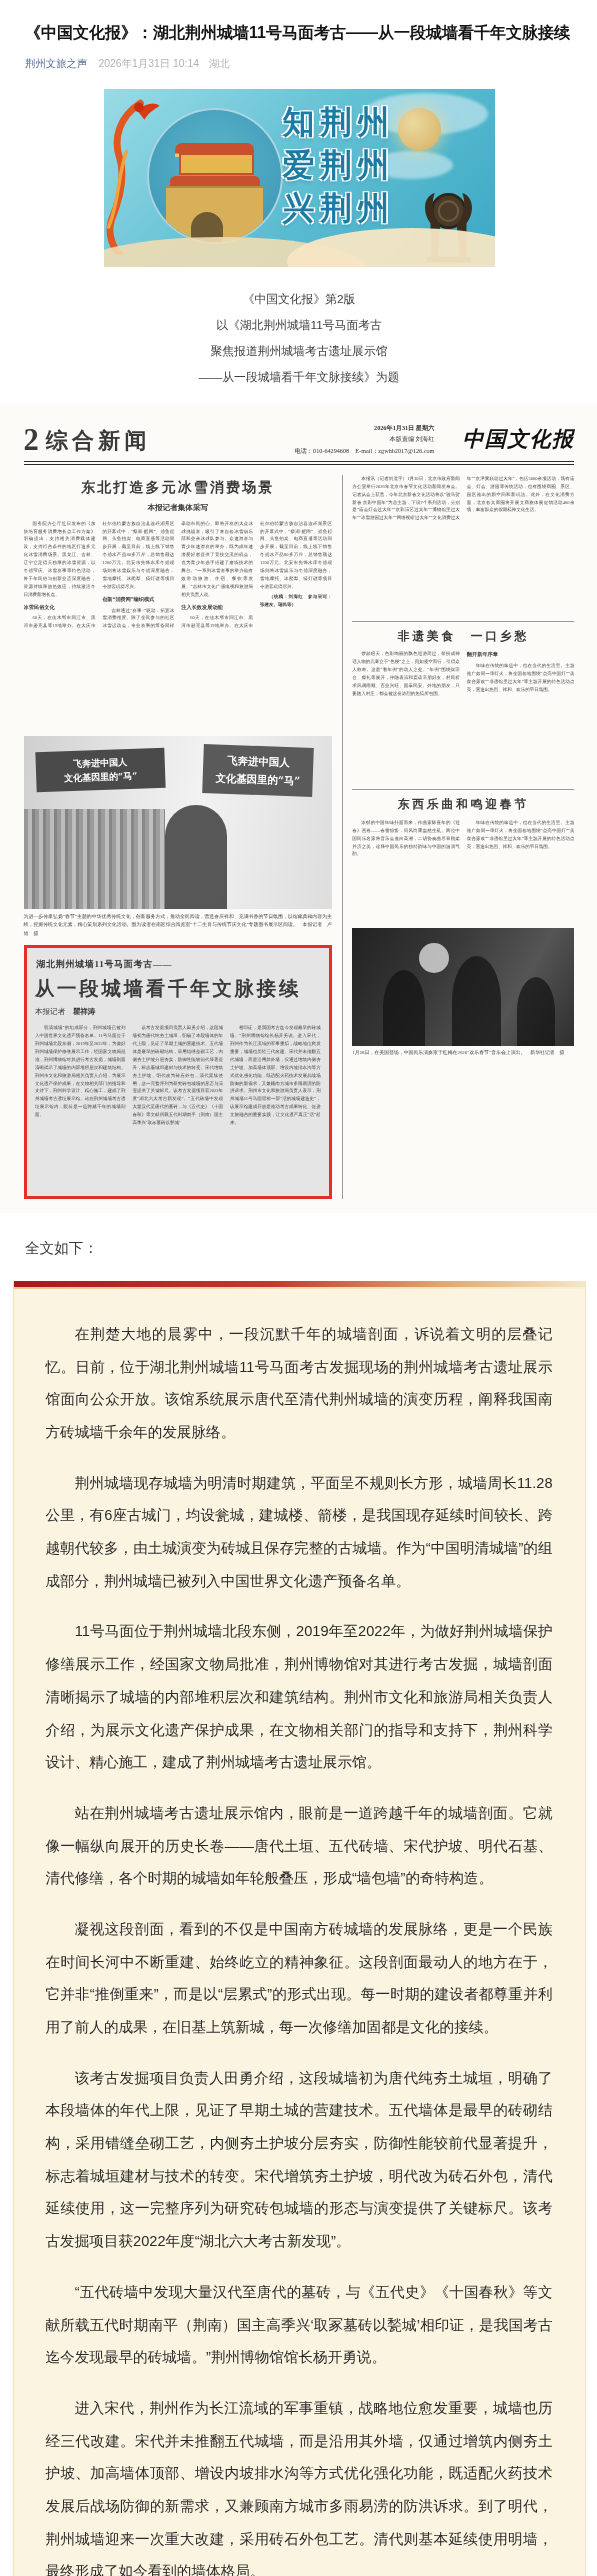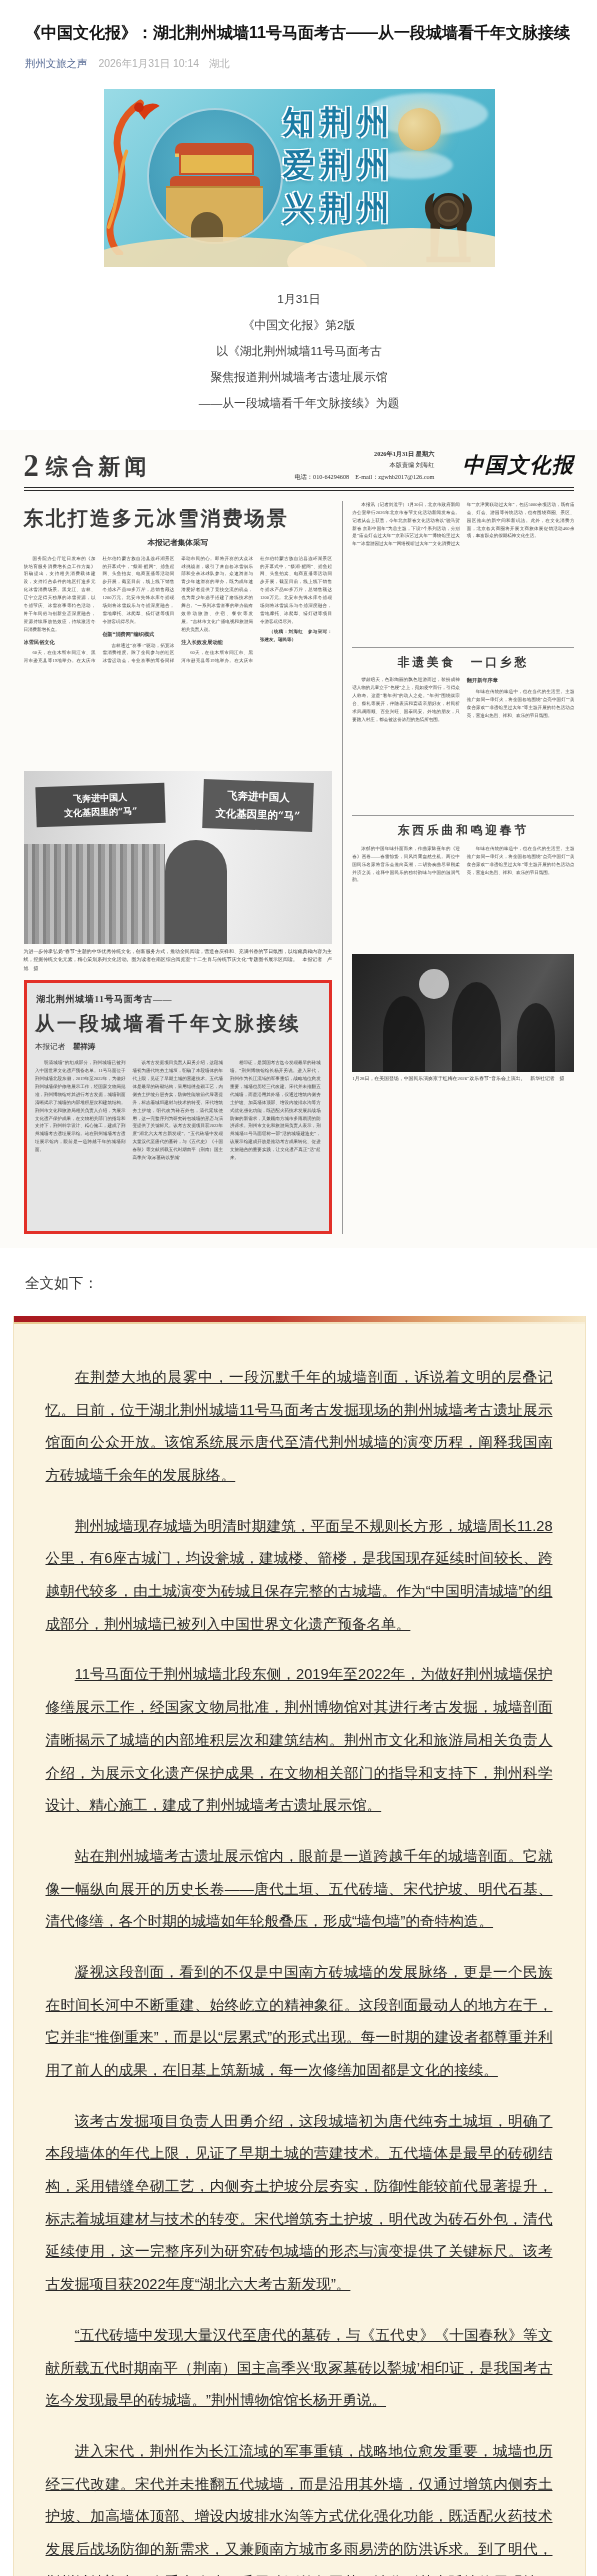--- a/index.html
+++ b/index.html
@@ -43,21 +43,21 @@
   .np-pageno{font-size:30.5px;font-weight:bold;line-height:1;}
   .np-section{font-size:22px;font-weight:bold;letter-spacing:4.2px;margin-left:7px;}
   .np-head-right{display:flex;align-items:center;gap:28px;}
   .np-datebox{text-align:right;font-size:6.2px;line-height:1.8;color:#333;}
   .np-datebox .d1{font-weight:bold;}
   .np-masthead{font-size:21px;font-weight:bold;font-style:italic;font-family:"DejaVu Serif",serif;letter-spacing:1.4px;color:#111;}
   .np-rule{border-top:1.4px solid #2b2b2b;border-bottom:0.7px solid #2b2b2b;height:2.1px;margin:5.5px 0 9.7px 0;}
   .np-grid{display:flex;gap:9.7px;}
   .np-left{width:57%;}
   .np-right{width:43%;border-left:0.7px solid #999;padding-left:9.7px;box-sizing:border-box;}
-  .np-h1{font-size:20px;font-weight:bold;letter-spacing:2.1px;margin:4.2px 0 5.5px 0;}
+  .np-h1{font-size:14px;font-weight:bold;text-align:center;letter-spacing:2.1px;margin:4.2px 0 5.5px 0;}
   .np-by{text-align:center;font-size:7.6px;font-weight:bold;margin-bottom:7px;}
   .tiny{font-size:4.5px;line-height:1.75;text-align:justify;color:#454545;}
   .cols4{column-count:4;column-gap:7px;height:208px;overflow:hidden;}
   .cols3{column-count:3;column-gap:7px;height:165px;overflow:hidden;}
   .cols2{column-count:2;column-gap:7px;overflow:hidden;}
   .tiny p{margin:0 0 2.8px 0;text-indent:2em;}
   .tiny .sub{font-weight:bold;font-size:5.2px;text-indent:0;margin:4.2px 0 2.8px 0;}
   .np-photo{margin:8.3px 0 4.2px 0;height:173px;position:relative;overflow:hidden;
     background:linear-gradient(100deg,#cfcfcf 0%,#e8e8e8 35%,#f2f2f2 55%,#dddddd 100%);}
   .shelf{position:absolute;left:0;bottom:0;width:46%;height:58%;
@@ -78,21 +78,21 @@
   .np-div{border-top:0.7px solid #999;margin:7px 0;}
   .orch{height:118px;background:linear-gradient(120deg,#222 0%,#3a3a3a 40%,#555 70%,#2e2e2e 100%);position:relative;overflow:hidden;margin-top:5.5px;}
   .orch .fig{position:absolute;background:#111;opacity:.7;border-radius:50% 50% 0 0;}
 
   
   .fulltext-label{padding:26px 25px 4.2px 25px;font-size:14.6px;color:#3c3c3c;}
   .peach{margin:18px 12.5px 42px 12.5px;background:#fbf4e1;border-left:0.7px solid #f1e3c2;border-right:0.7px solid #f1e3c2;}
   .peach-top{height:6.2px;background:linear-gradient(90deg,#a8181f 0%,#c0392f 45%,#e0a76f 75%,#f6e7c6 100%);}
   .peach-top-line{height:2.1px;background:linear-gradient(90deg,#e8c98f,#f8efd8);}
   .article-body{padding:29px 32px 21px 32px;font-size:14.6px;line-height:2.24;color:#2a2a2a;text-align:justify;}
-  .article-body p{margin:8px 0 18px 0;text-indent:2em;text-decoration:underline;}
+  .article-body p{margin:0 0 18px 0;text-indent:2em;}
 </style>
 </head>
 <body>
 
 <div class="page">
 
   <div class="art-title">《中国文化报》：湖北荆州城墙11号马面考古——从一段城墙看千年文脉接续</div>
 
   <div class="meta">
     <span class="account">荆州文旅之声</span>
@@ -127,21 +127,20 @@
     <div class="sand"></div>
     <div class="sand2"></div>
     <div class="slogan">
         <div>知荆州</div>
         <div>爱荆州</div>
         <div>兴荆州</div>
       </div>
   </div>
 
   <div class="intro">
-      <div>1月31日</div>
       <div>《中国文化报》第2版</div>
       <div>以《湖北荆州城墙11号马面考古</div>
       <div>聚焦报道荆州城墙考古遗址展示馆</div>
       <div>——从一段城墙看千年文脉接续》为题</div>
     </div>
 
   <div class="np">
     <div class="np-head">
       <div style="display:flex;align-items:flex-end;">
         <span class="np-pageno">2</span>

